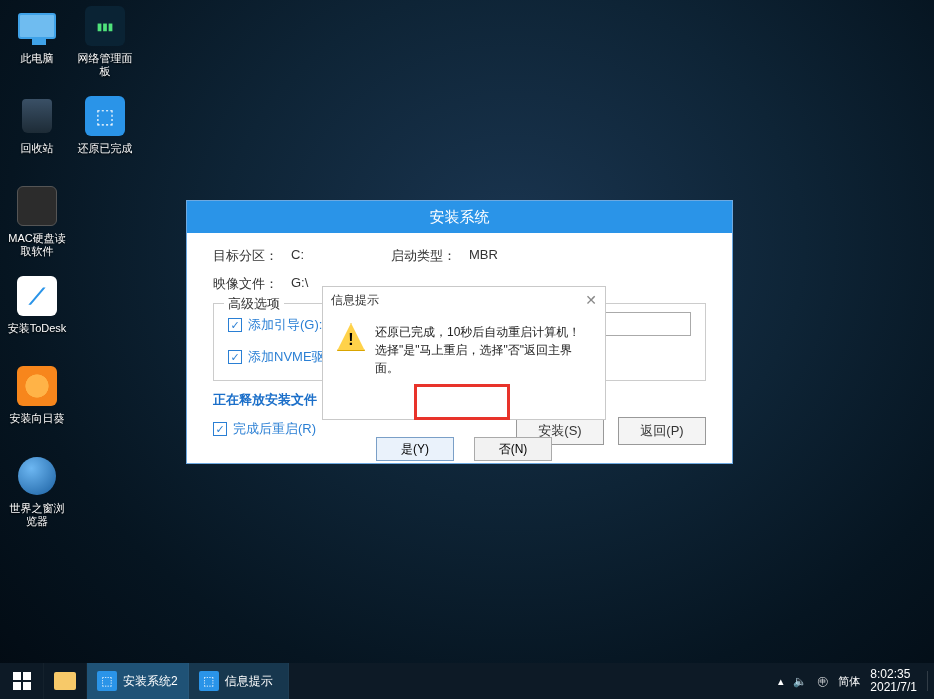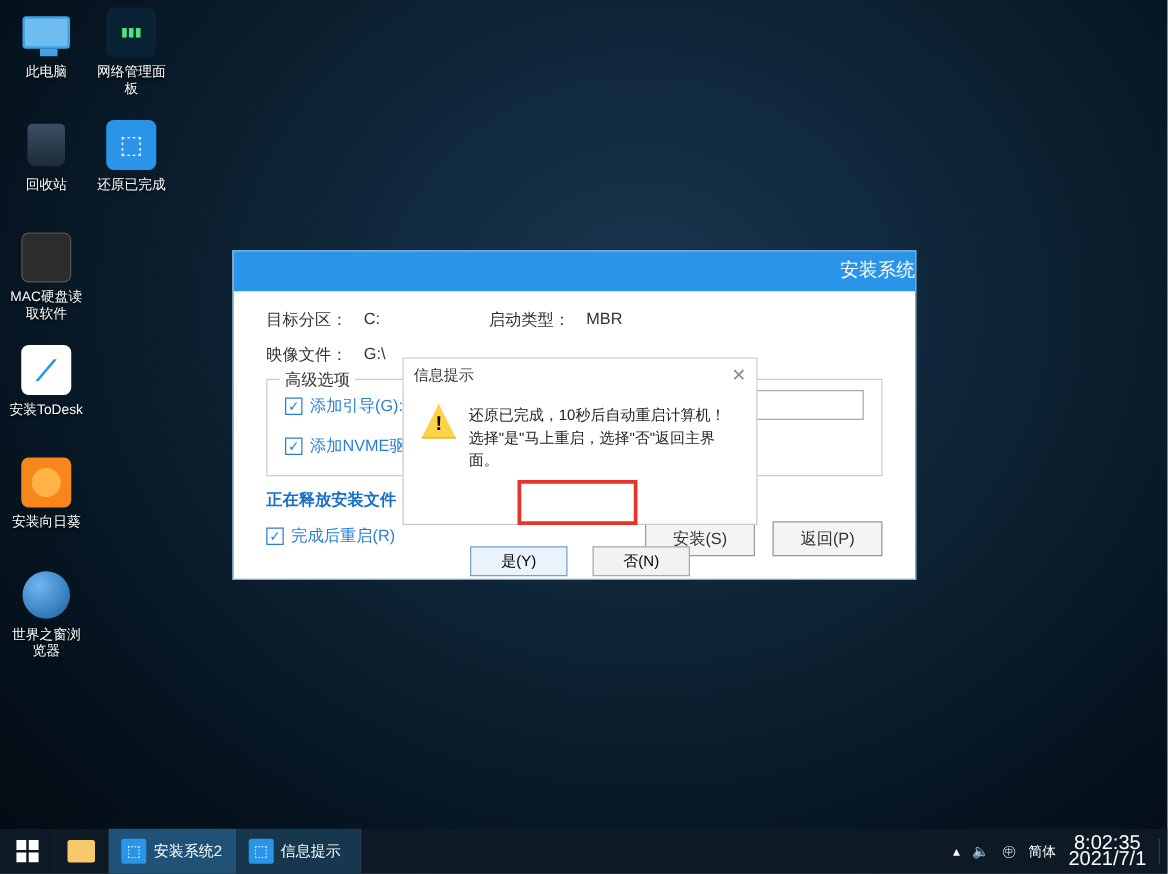--- a/index.html
+++ b/index.html
@@ -26,21 +26,21 @@
     border-radius: 4px;
   }
   .desktop-icon .label { text-shadow: 0 1px 2px #000; word-break: break-all; }
 
   
   .installer {
     position: absolute; left: 186px; top: 200px; width: 547px;
     background: #fff; border: 1px solid #6ea9e0;
   }
   .installer-title {
-    background: #2a94e8; color: #fff; text-align: right;
+    background: #2a94e8; color: #fff; text-align: center;
     height: 32px; line-height: 32px; font-size: 15px;
   }
   .installer-body { padding: 14px 26px 18px 26px; font-size: 13px; color: #333; }
   .row { display: flex; margin-bottom: 10px; }
   .row .k { width: 78px; }
   .row .v1 { width: 100px; }
   .row .k2 { width: 78px; }
   .adv-group {
     border: 1px solid #ccc; padding: 12px 22px 10px 14px; margin-top: 6px; position: relative;
   }
@@ -108,21 +108,21 @@
   }
   .tb-btn.start { width: 44px; font-size: 16px; }
   .tb-btn.app { background: #17374e; min-width: 100px; justify-content: flex-start; }
   .tb-btn.app.active { background: #1f5276; }
   .tb-btn .appicon {
     width: 20px; height: 20px; background: #2a94e8; border-radius: 2px;
     display: flex; align-items: center; justify-content: center;
   }
   .tray { margin-left: auto; display: flex; align-items: center; font-size: 11px; gap: 10px; padding: 0 6px; }
   .tray .ime { font-size: 11px; }
-  .tray .clock { text-align: center; line-height: 13px; font-size: 16px; }
+  .tray .clock { text-align: left; line-height: 13px; font-size: 12px; }
   .tray .sep { width: 1px; height: 20px; background: rgba(255,255,255,0.15); }
 
   
   .g-monitor { width: 38px; height: 26px; border: 2px solid #3fa2e8; border-radius: 3px; position: relative; background: #6fbcf0; }
   .g-monitor::after { content:""; position:absolute; left:12px; bottom:-8px; width:14px; height:6px; background:#3fa2e8; }
   .g-bin { width: 30px; height: 34px; background: linear-gradient(#3a5066,#1d2b36); border-radius: 4px 4px 6px 6px; }
   .g-sq { width: 40px; height: 40px; border-radius: 6px; }
   .g-orange { background: #f28a1f; }
   .g-dark { background: #2c2c2c; border: 1px solid #555; }
   .g-white { background: #fff; }

